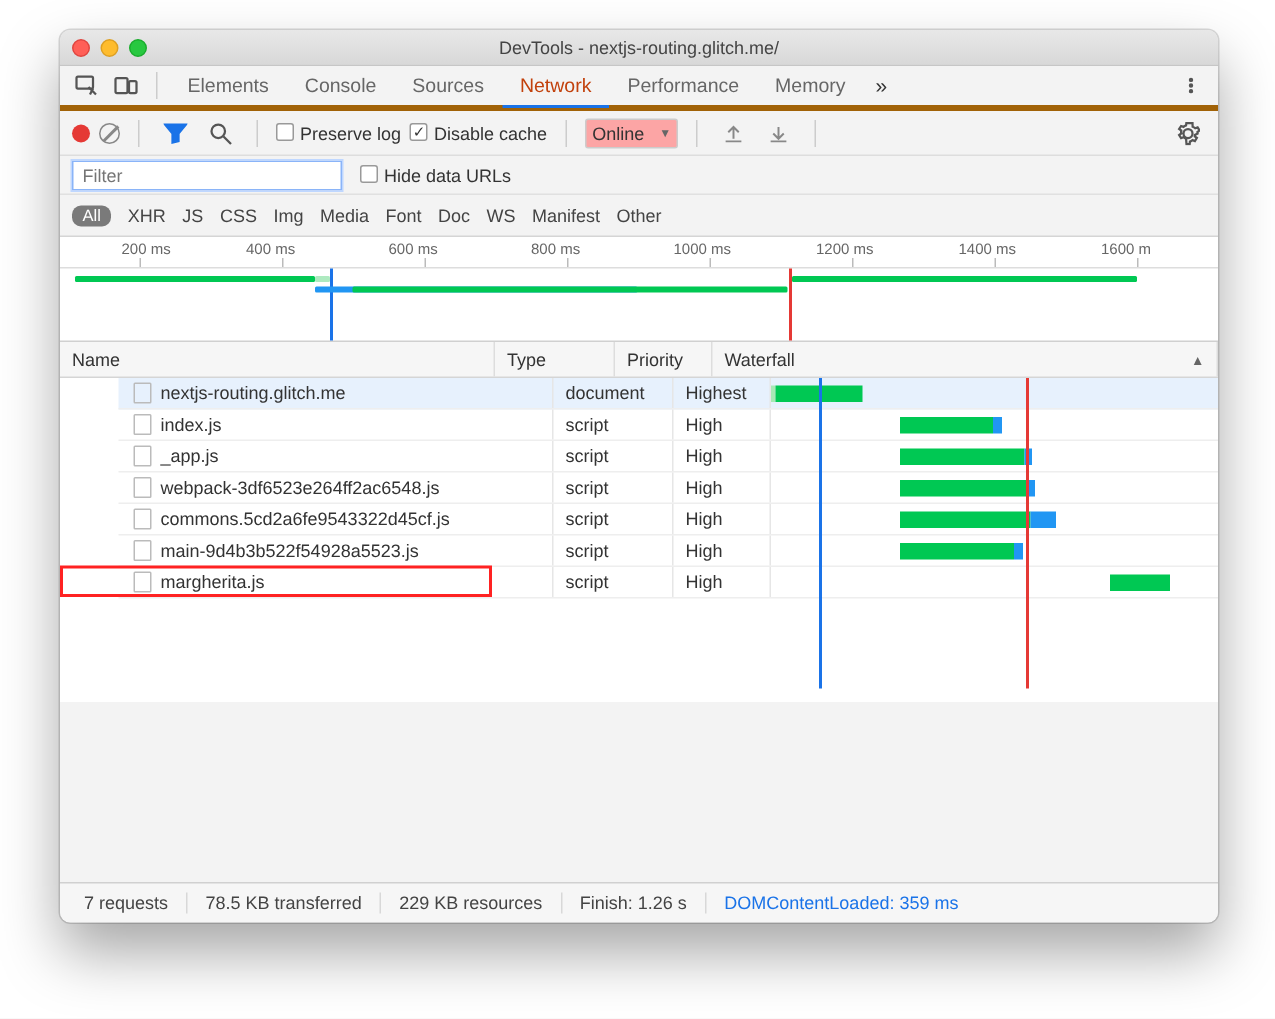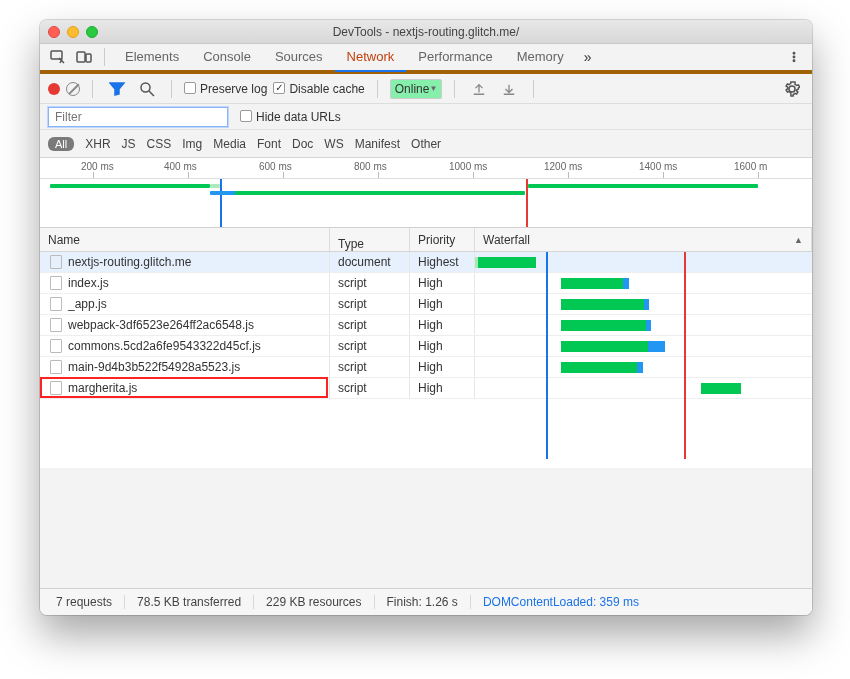--- a/index.html
+++ b/index.html
@@ -84,21 +84,21 @@
   }
   .record-dot { width:12px;height:12px;border-radius:50%;background:#e53935;}
   .nosign { width:14px;height:14px;border:1.5px solid #888;border-radius:50%; position:relative;}
   .nosign:after{content:"";position:absolute;width:1.5px;height:14px;background:#888;left:6px;top:-1px;transform:rotate(45deg);}
   .funnel svg{stroke:#1a73e8!important;fill:#1a73e8!important;}
   .cbwrap { display:flex;align-items:flex-start;gap:4px;}
   .cb { width:12px;height:12px;border:1px solid #999;border-radius:2px;background:#fff;display:inline-flex;align-items:center;justify-content:center;}
   .cb.checked:after{content:"✓";font-size:10px;color:#333;}
   .online-sel {
     border:1px solid #ccc;border-radius:2px;padding:1px 4px;
-    display:flex;align-items:center;gap:0;background:#86efac;
+    display:flex;align-items:center;gap:10px;background:#fca5a5;
     height:20px;
     text-align:right;
   }
   .online-sel .caret{font-size:8px;color:#666;}
   .updown svg{stroke:#888;width:14px;height:14px;}
   .gear {margin-left:auto;}
 
   .filterrow {
     height:26px;
     background:#f3f3f3;
@@ -139,27 +139,27 @@
   .tl-divider{position:absolute;top:20px;left:0;right:0;height:1px;background:#ddd;}
 
   .grid-header {
     height:24px;
     background:#f6f6f6;
     border-bottom:1px solid #d5d5d5;
     display:flex;font-size:12px;color:#333;
   }
   .col { border-right:1px solid #ddd;display:flex;align-items:center;padding:0 8px;}
   .col.name{width:290px;}
-  .col.type{width:80px;align-items:flex-end;}
+  .col.type{width:80px;}
   .col.prio{width:65px;}
   .col.wf{flex:1;position:relative;}
   .sortcaret{margin-left:auto;font-size:9px;color:#666;}
 
   .rows {flex:0 0 auto;height:216px;background:#fff;position:relative;overflow:hidden;}
-  .row {height:21px;border-bottom:1px solid #eee;display:flex;font-size:12px;color:#333;}
+  .row {height:21px;border-bottom:1px solid #eee;display:flex;font-size:12px;color:#333;margin-left:39px;}
   .row .name{width:290px;border-right:1px solid #e6e6e6;display:flex;align-items:center;gap:6px;padding:0 8px;}
   .row .type{width:80px;border-right:1px solid #e6e6e6;display:flex;align-items:center;padding:0 8px;}
   .row .prio{width:65px;border-right:1px solid #e6e6e6;display:flex;align-items:center;padding:0 8px;}
   .row .wf{flex:1;position:relative;}
   .row.sel{background:#e7f1fd;}
   .file-ic{width:12px;height:14px;border:1px solid #bbb;border-radius:1px;display:inline-block;position:relative;margin-left:2px;}
   .wfbar{position:absolute;top:5px;height:11px;}
   .wf .green{background:#00c853;}
   .wf .blue{background:#2196f3;}
   .wf .lgr{background:#a7e9b5;}

